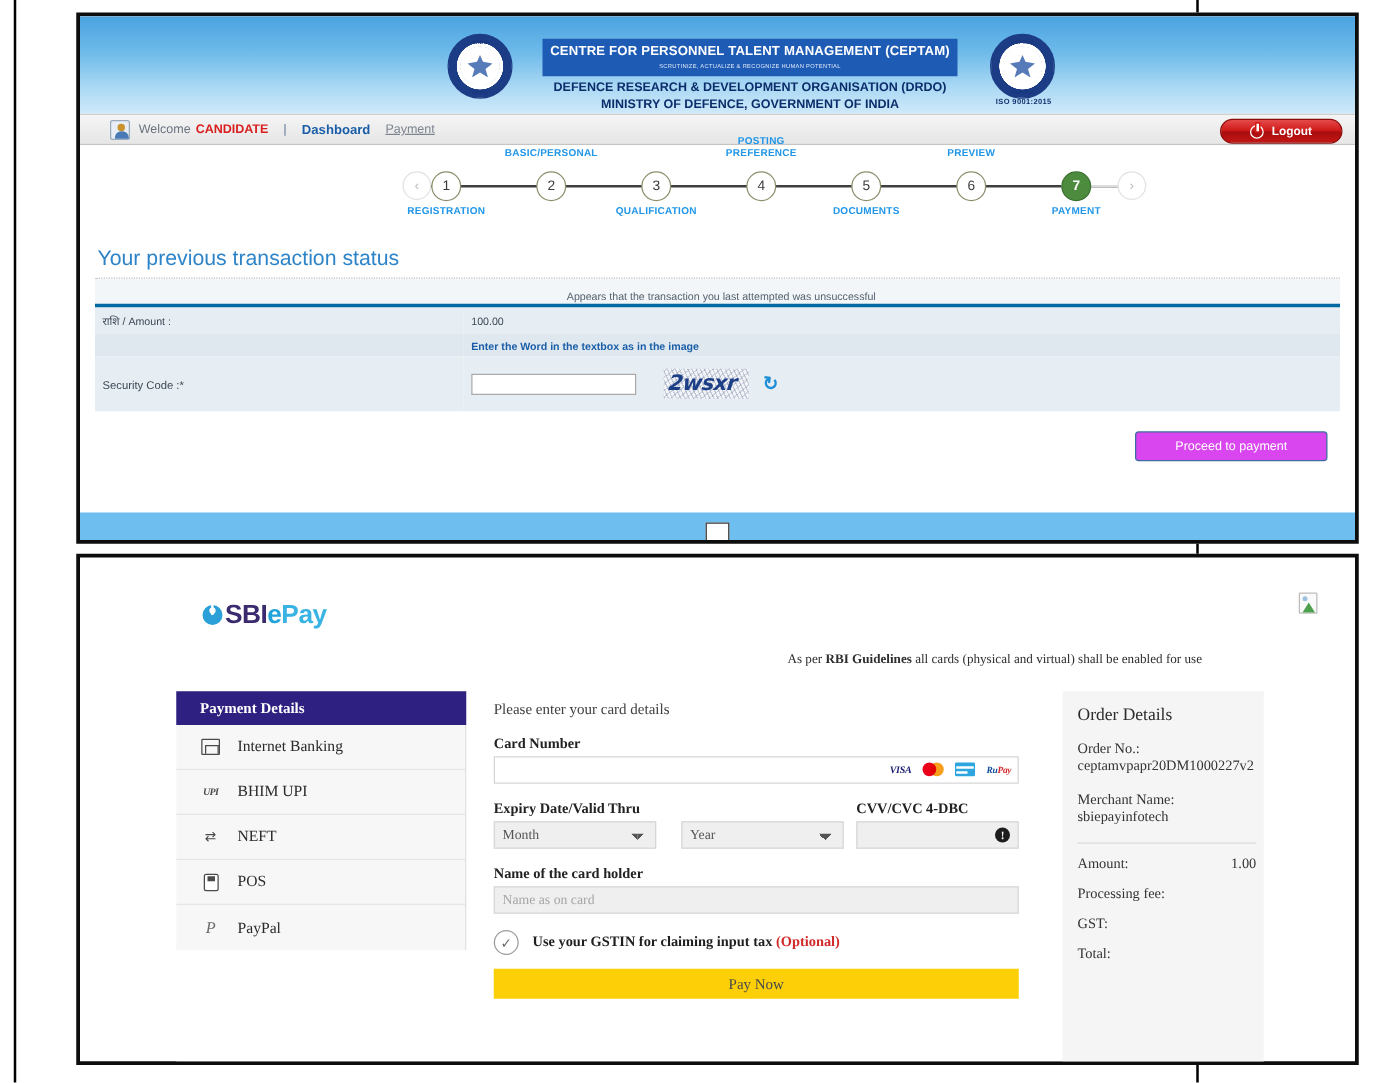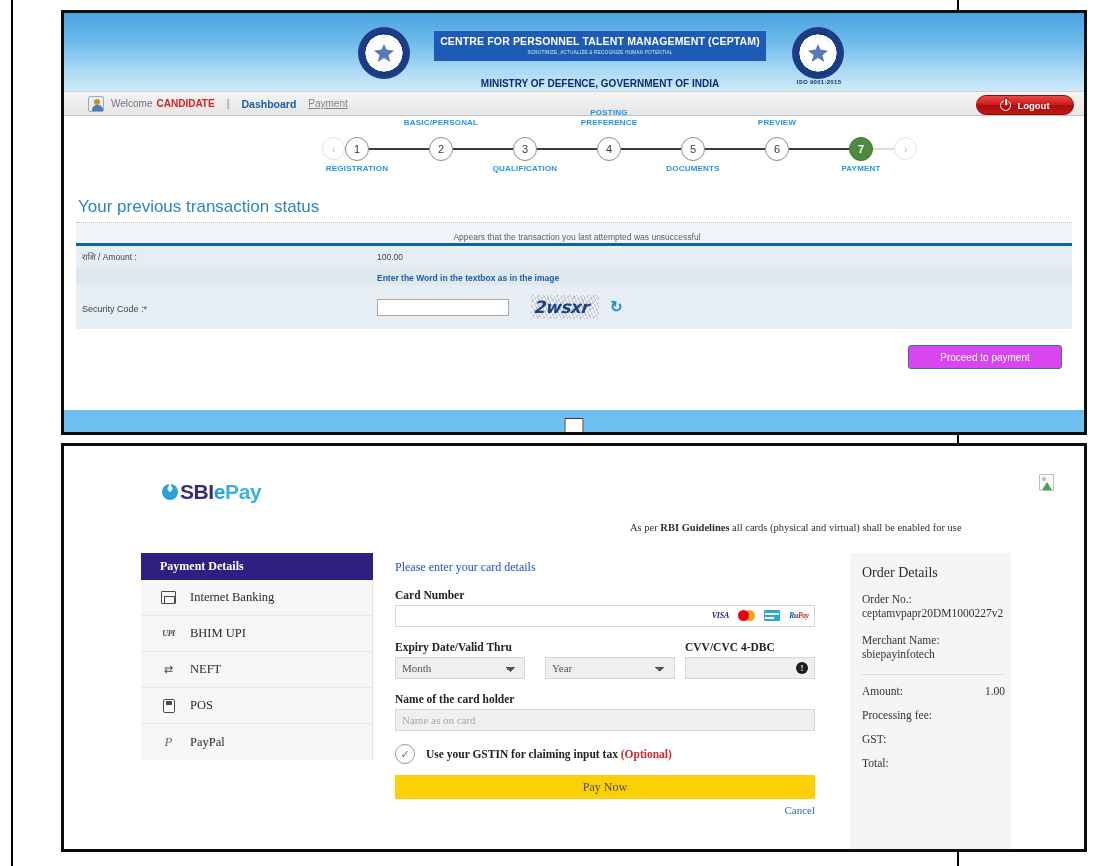--- a/index.html
+++ b/index.html
@@ -364,21 +364,21 @@
   .ic-neft { font-size: 11px; color:#4a4a4a; }
   .ic-pos { width:12px; height:14px; border:1.3px solid #4a4a4a; border-radius:2px; position:relative; background:#fff;}
   .ic-pos::before{content:""; position:absolute; left:2px; top:1.5px; width:6px; height:4px; background:#4a4a4a;}
   .ic-paypal { font-family:"Liberation Serif", serif; font-size: 13px; font-style: italic; color:#6a6a6a;}
 
   .form-area {
     position: absolute; left: 254px; top: 0;
     width: 420px;
     font-family: "Liberation Serif", serif;
   }
-  .form-intro { font-size: 12px; color: #1d4ed8; padding-top: 7px; }
+  .form-intro { font-size: 12px; color: #404040; padding-top: 7px; }
   .fl { font-size: 11.5px; font-weight: bold; color: #222; margin-top: 14px; margin-bottom: 4px; }
   .card-input-wrap { position: relative; }
   .inp {
     width: 420px; height: 22px;
     border: 1px solid #d6d6d6; background: #ffffff;
     font-family: "Liberation Serif", serif; font-size: 11px;
     padding-left: 6px; color: #333;
   }
   .inp.grey { background: #efefef; }
   .inp::placeholder { color: #a6a6a6; }
@@ -467,20 +467,21 @@
         <div class="inner"></div>
         <div class="crest"></div>
         <div class="txt-top">DRDO</div>
         <div class="txt-bot">DRDO</div>
       </div>
 
       <div class="ceptam-blue-bar">
         <div class="t1">CENTRE FOR PERSONNEL TALENT MANAGEMENT (CEPTAM)</div>
         <div class="t2">SCRUTINIZE, ACTUALIZE &amp; RECOGNIZE HUMAN POTENTIAL</div>
       </div>
+      <div class="drdo-line1">DEFENCE RESEARCH &amp; DEVELOPMENT ORGANISATION (DRDO)</div>
       <div class="drdo-line2">MINISTRY OF DEFENCE, GOVERNMENT OF INDIA</div>
 
       <div class="logo-emblem" id="logo-right">
         <div class="inner"></div>
         <div class="crest"></div>
         <div class="txt-top">CEPTAM</div>
         <div class="txt-bot">CEPTAM</div>
       </div>
       <div class="iso-text">ISO 9001:2015</div>
     </div>
@@ -676,21 +677,20 @@
 
         <div class="gst-row">
           <span class="gst-check">✓</span>
           <span class="gst-label">
             <span>Use your GSTIN for claiming input tax</span>
             <span class="opt">(Optional)</span>
           </span>
         </div>
 
         <div class="pay-now">Pay Now</div>
-        <div class="cancel-link">Cancel</div>
       </div>
 
       <div class="order-summary">
         <div class="os-title">Order Details</div>
         <div class="os-blk">
           <div>Order No.:</div>
           <div>ceptamvpapr20DM1000227v2</div>
         </div>
         <div class="os-blk">
           <div>Merchant Name:</div>

